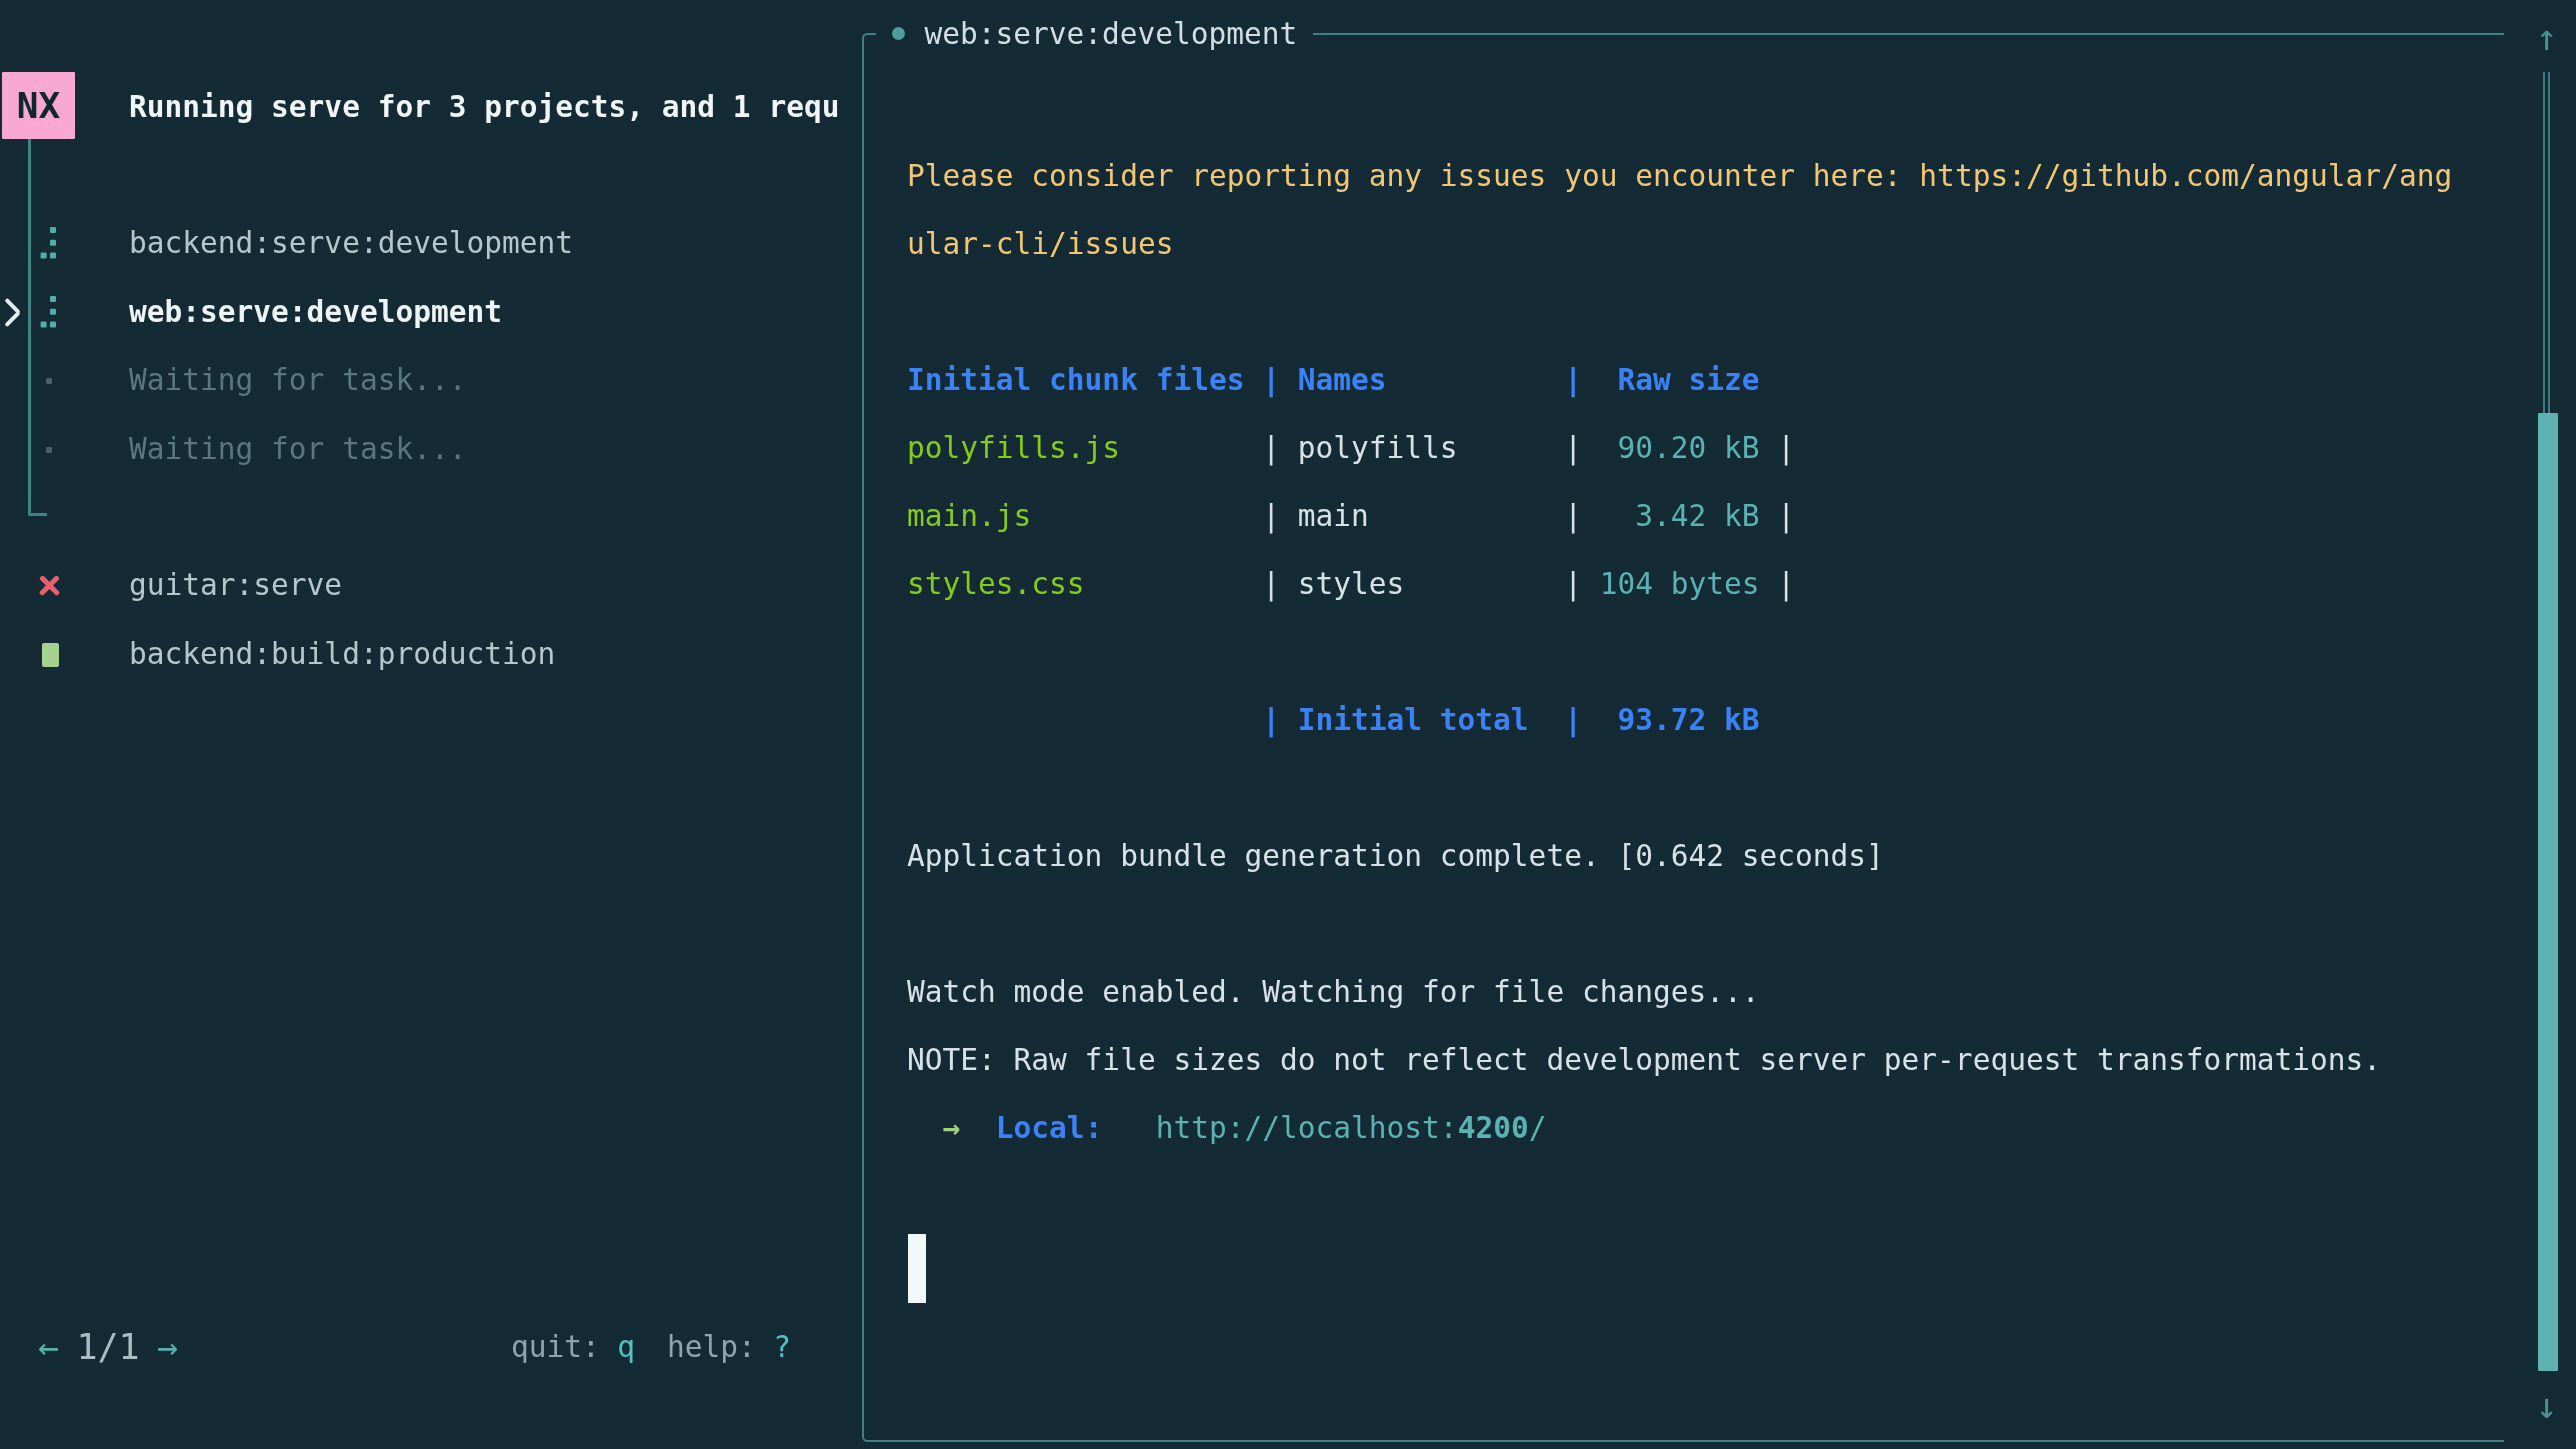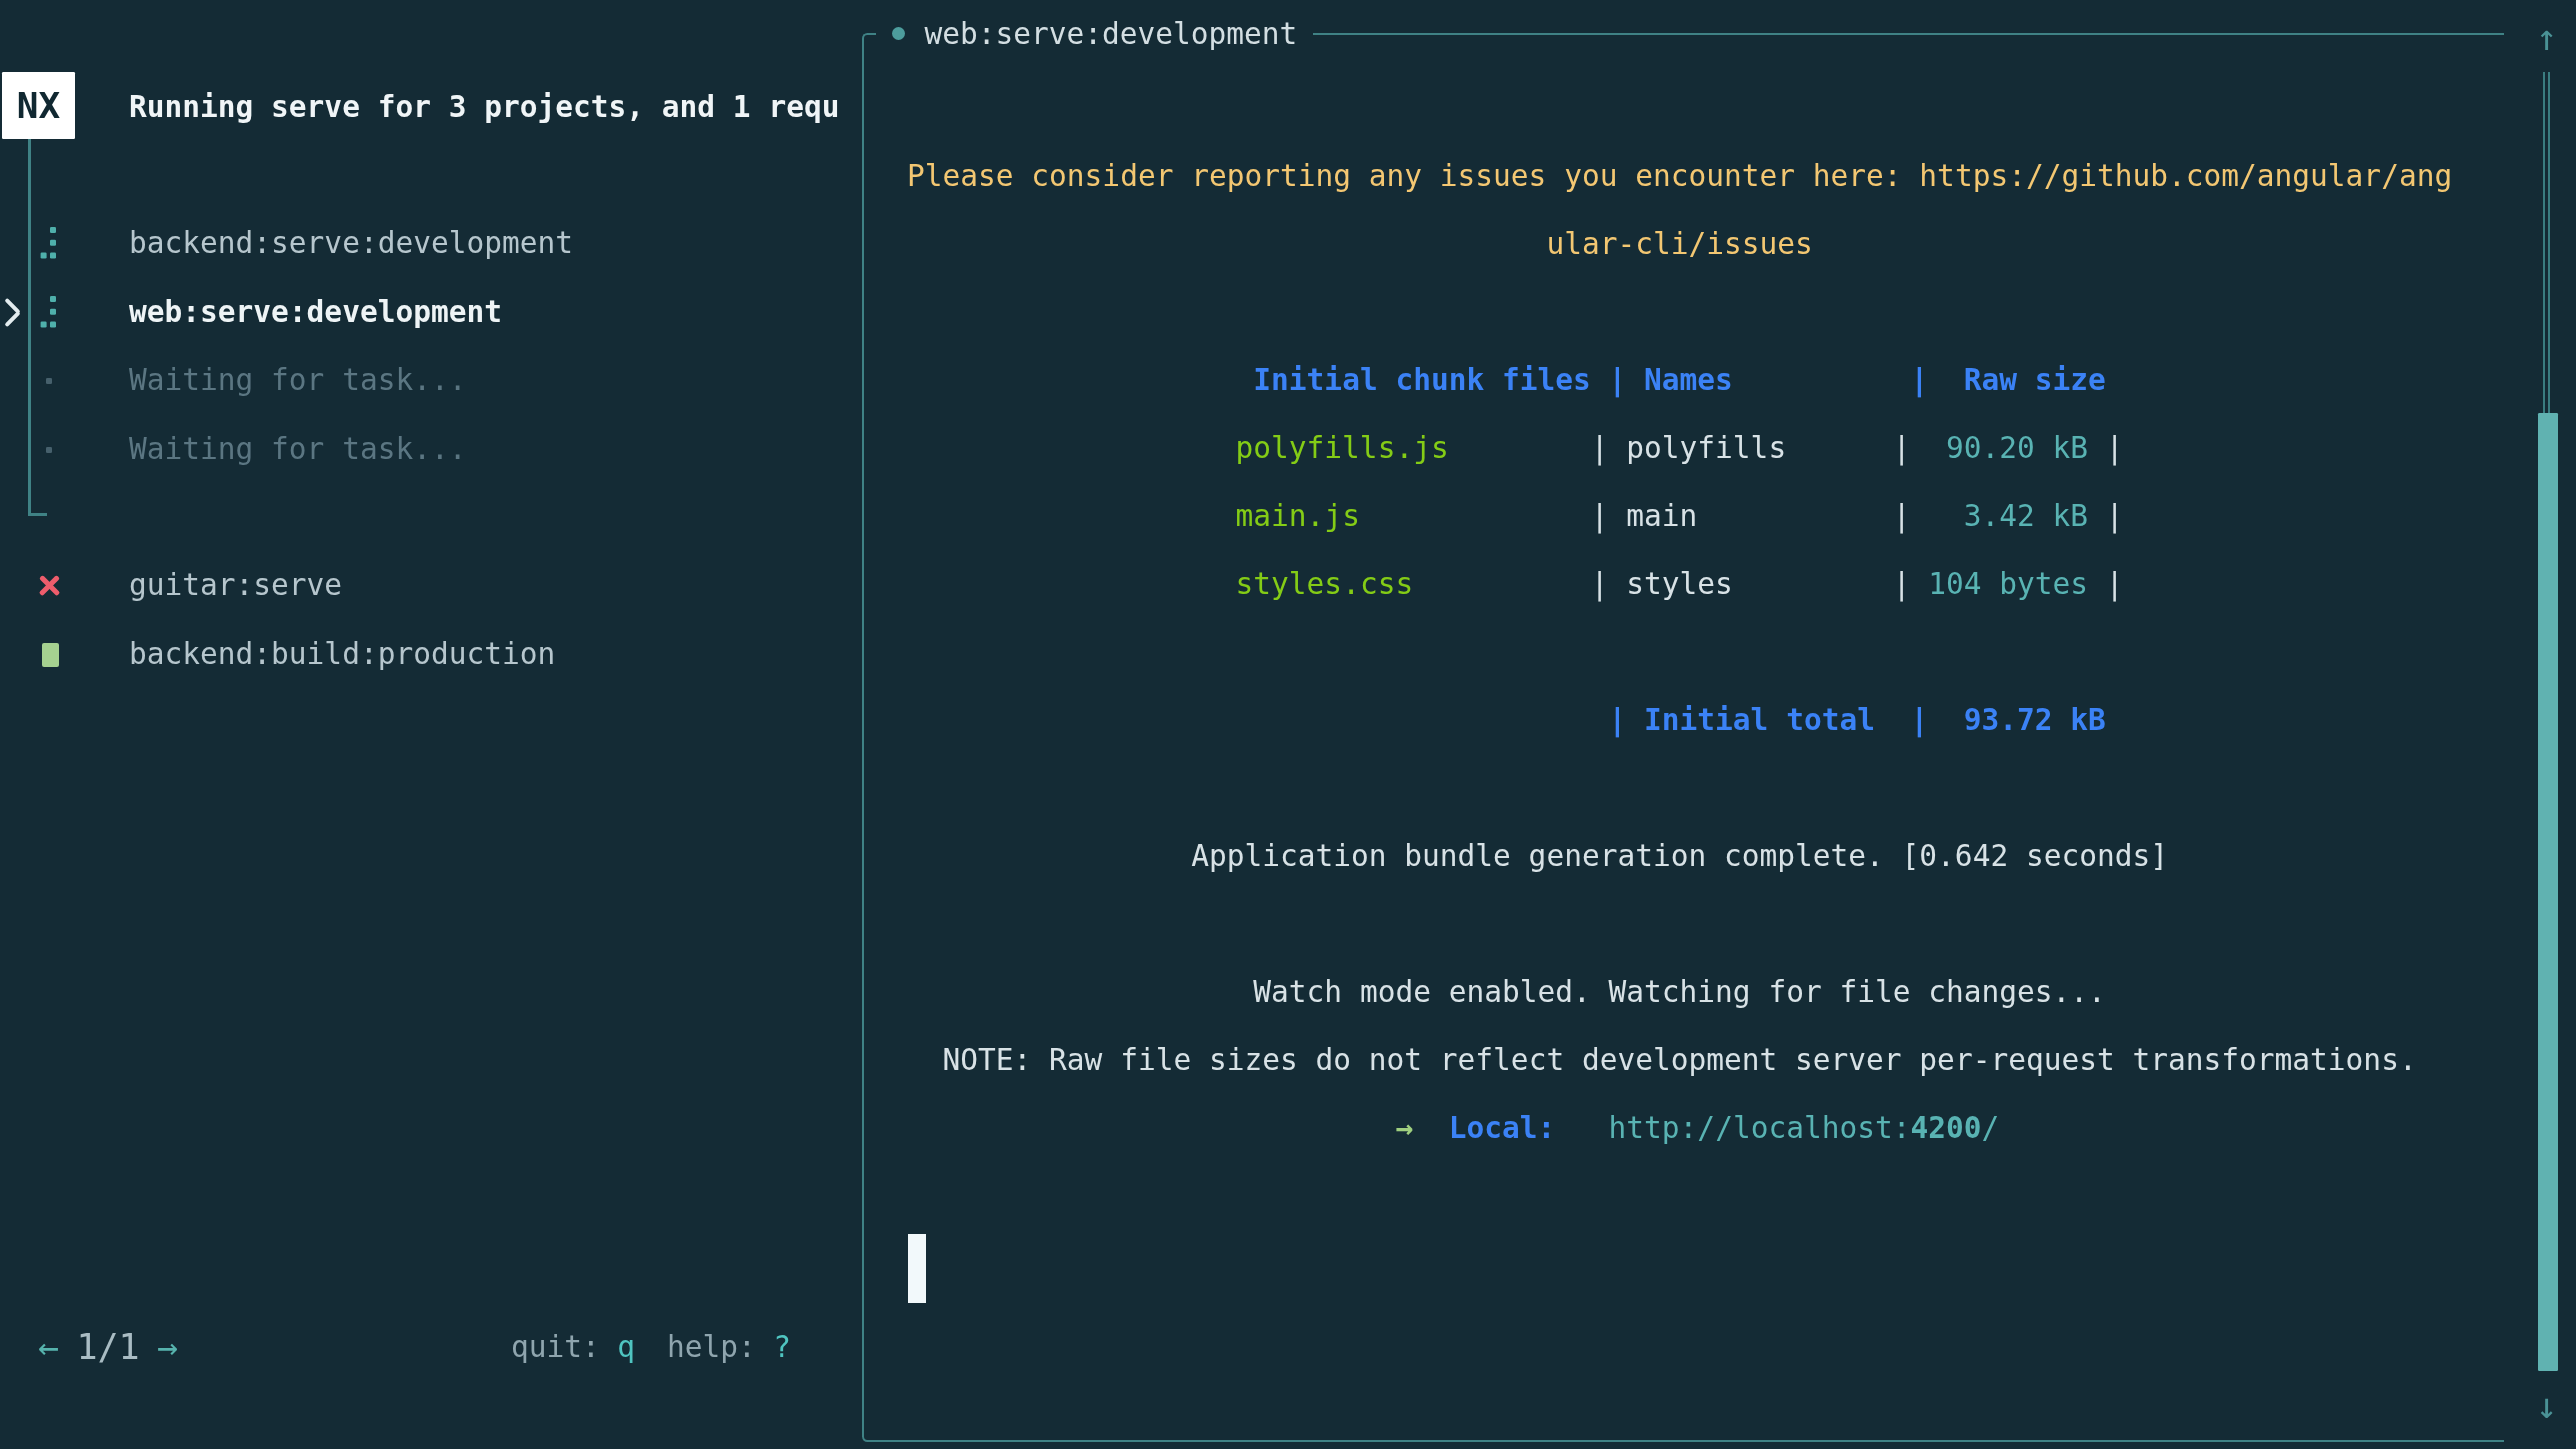--- a/index.html
+++ b/index.html
@@ -1,20 +1,20 @@
 <!DOCTYPE html>
 <html style="font-size:10.7px"><head>
 <meta charset="utf-8">
 <style>
   html,body{margin:0;padding:0;background:#142b35;}
   #screen{position:relative;width:2576px;height:1449px;background:#142b35;overflow:hidden;
           font-family:"DejaVu Sans Mono",monospace;color:#d8e2e6;}
 
   
-  .nx-badge{position:absolute;left:2px;top:72px;width:73px;height:67px;background:#ffffff;
+  .nx-badge{position:absolute;left:2px;top:72px;width:73px;height:67px;background:#f9a8d4;
             color:#112831;font-weight:700;font-size:36px;display:flex;align-items:center;
             justify-content:center;border-radius:1.3px;}
   .header-title{position:absolute;left:129px;top:73px;height:68px;line-height:68px;width:730px;
             overflow:hidden;white-space:nowrap;font-size:29.5px;font-weight:700;color:#f0f5f7;}
   .bracket-v{position:absolute;left:28px;top:139px;width:3.4px;height:377px;background:#3f8285;}
   .bracket-foot{position:absolute;left:28px;top:513px;width:19px;height:3.4px;background:#3f8285;}
 
   .task-row{position:absolute;left:0;width:852px;height:68px;}
   .t-label{position:absolute;left:129px;top:0;height:68px;line-height:68px;font-size:29.5px;
            color:#b6c6cd;white-space:pre;}
@@ -56,21 +56,21 @@
 
   
   .panel{position:absolute;left:862px;top:33px;width:1642px;height:1409px;box-sizing:border-box;
          border:2px solid #3f8285;border-right:none;border-radius:5.4px 0 0 5.4px;}
   .panel-title{position:absolute;left:876px;top:4.7px;height:58px;background:#142b35;display:flex;
          align-items:center;padding:0 16px;}
   .title-dot{width:13.4px;height:13.4px;border-radius:50%;background:#4d9d9d;margin-right:19px;}
   .title-text{font-size:29.5px;color:#d3dee2;white-space:pre;}
 
   #term-lines{position:absolute;left:907px;top:142px;}
-  .term-line{height:68px;line-height:68px;font-size:29.5px;white-space:pre;text-align:center;}
+  .term-line{height:68px;line-height:68px;font-size:29.5px;white-space:pre;}
   .s-yellow{color:#f3c772;}
   .s-fg{color:#d8e2e6;}
   .s-bold{color:#3b82f6;font-weight:700;}
   .s-green{color:#84cc16;}
   .s-teal{color:#59b3b3;}
   .s-teal-b{color:#59b3b3;font-weight:700;}
   .s-arrow{color:#9fcf7f;font-weight:700;}
 
   .cursor{position:absolute;left:908px;top:1234px;width:18px;height:69px;background:#f2f9fb;}
 

